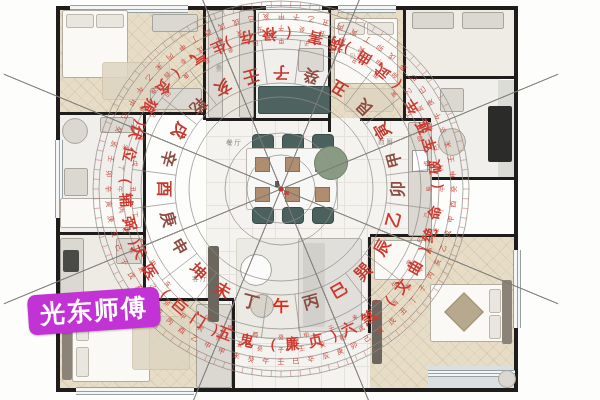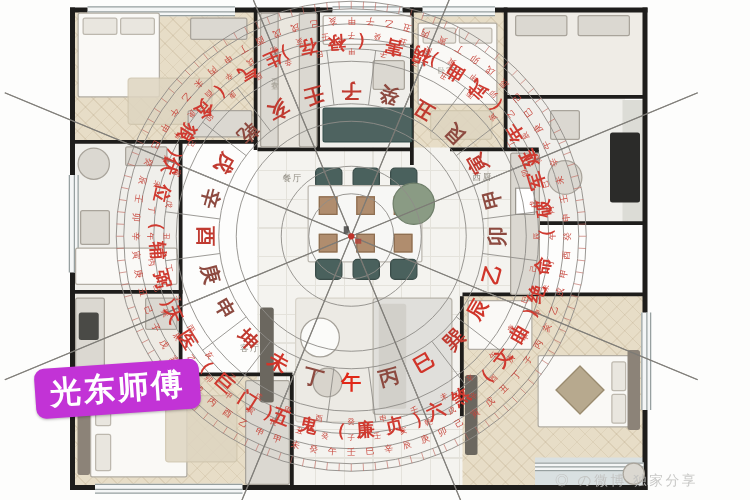--- a/index.html
+++ b/index.html
@@ -560,18 +560,14 @@
       <text x="159.78960249855206" y="84.55843960596441" fill="#cf3a30" font-size="14.5" font-weight="bold" text-anchor="middle" font-family="&quot;Liberation Sans&quot;,sans-serif" transform="rotate(490.75 159.78960249855206 84.55843960596441)">贪</text>
       <text x="145.6835485273643" y="103.62167745350212" fill="#cf3a30" font-size="14.5" font-weight="bold" text-anchor="middle" font-family="&quot;Liberation Sans&quot;,sans-serif" transform="rotate(482.25 145.6835485273643 103.62167745350212)">狼</text>
       <text x="134.55016334088845" y="124.56052962260208" fill="#cf3a30" font-size="14.5" font-weight="bold" text-anchor="middle" font-family="&quot;Liberation Sans&quot;,sans-serif" transform="rotate(473.75 134.55016334088845 124.56052962260208)">）</text>
       <circle cx="281" cy="189" r="2.5" fill="#c0352c"></circle>
       <rect x="275" y="181" width="4" height="6" fill="#3a3a38" opacity="0.8"></rect>
       <rect x="284" y="191" width="5" height="4" fill="#b04038" opacity="0.8"></rect>
     </svg>
 
   <div class="banner" style="background: rgb(194, 51, 214);">光东师傅</div>
 
-  <div class="watermark">
-    <span>◎</span>
-    <span>の微博 独家分享</span>
-  </div>
 
 </div>
 
 </body></html>

